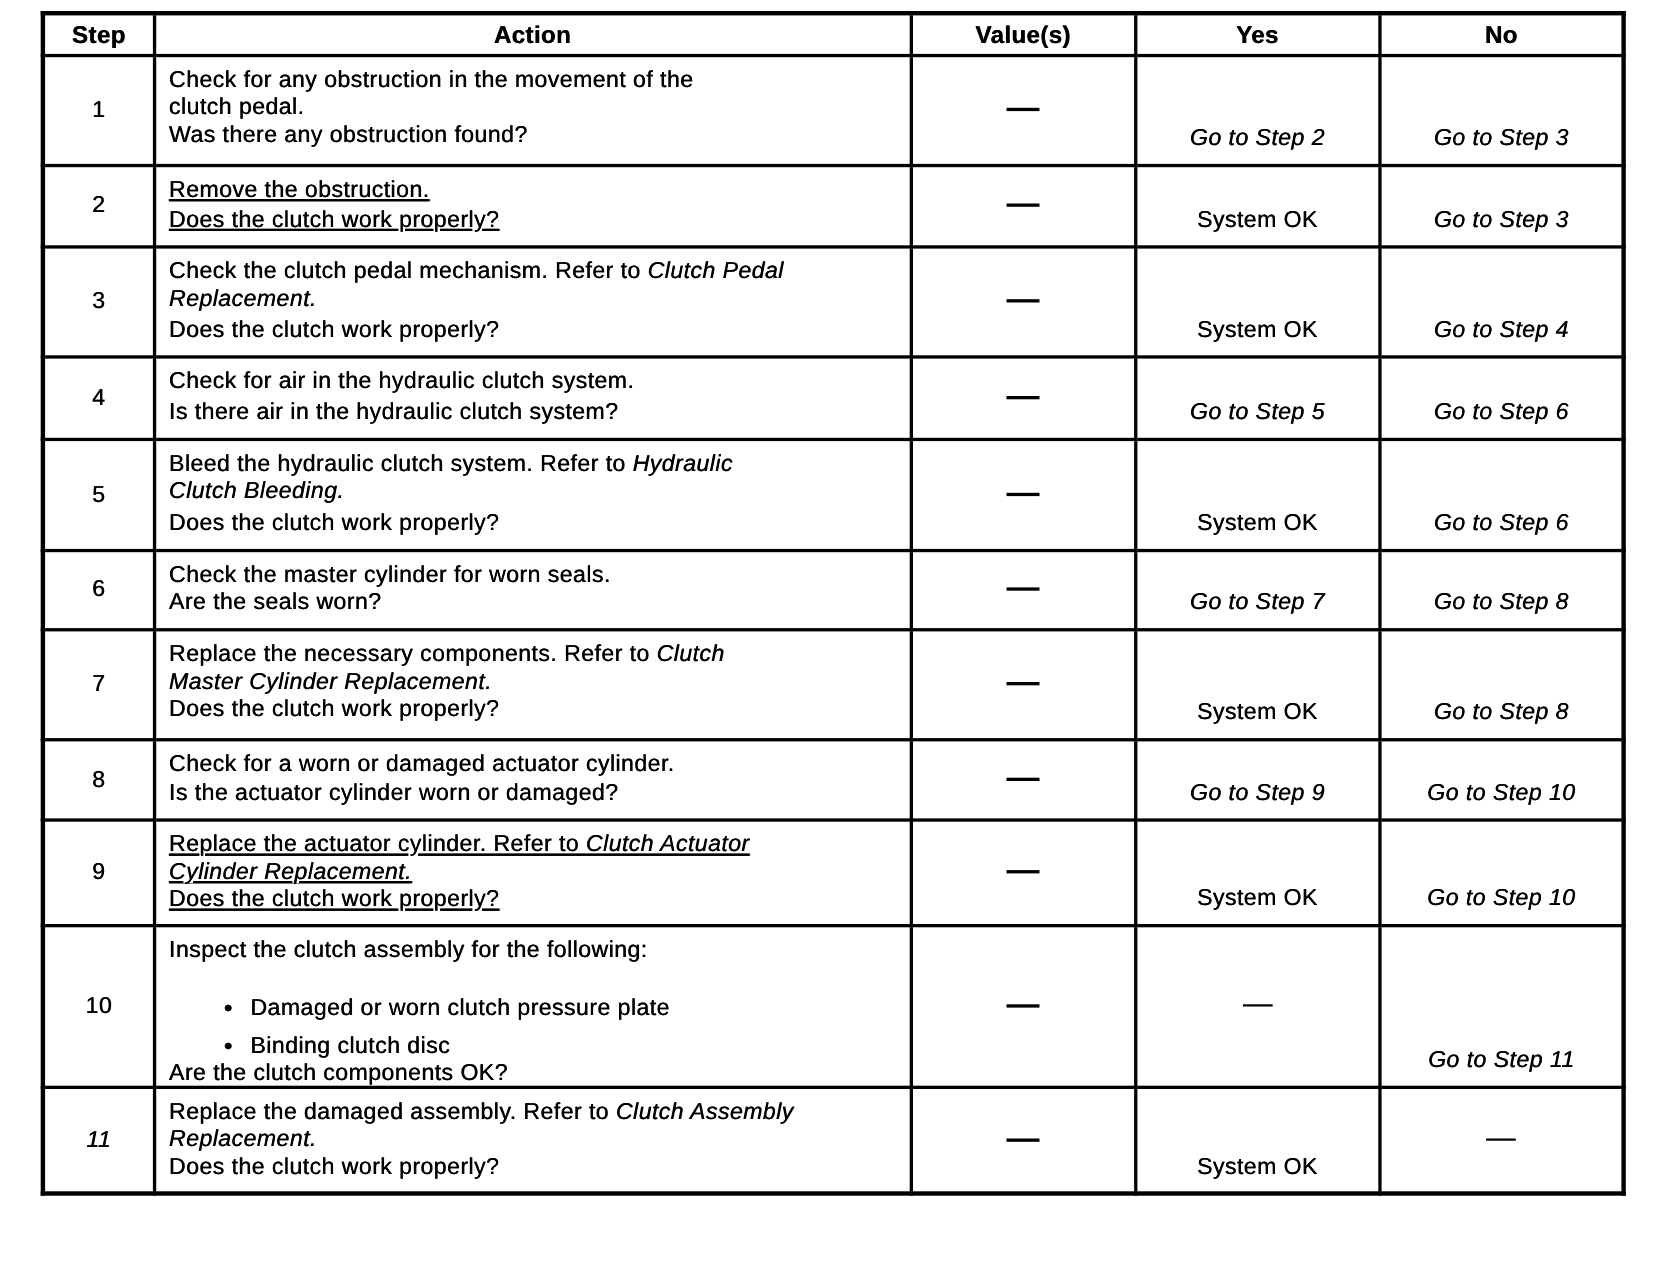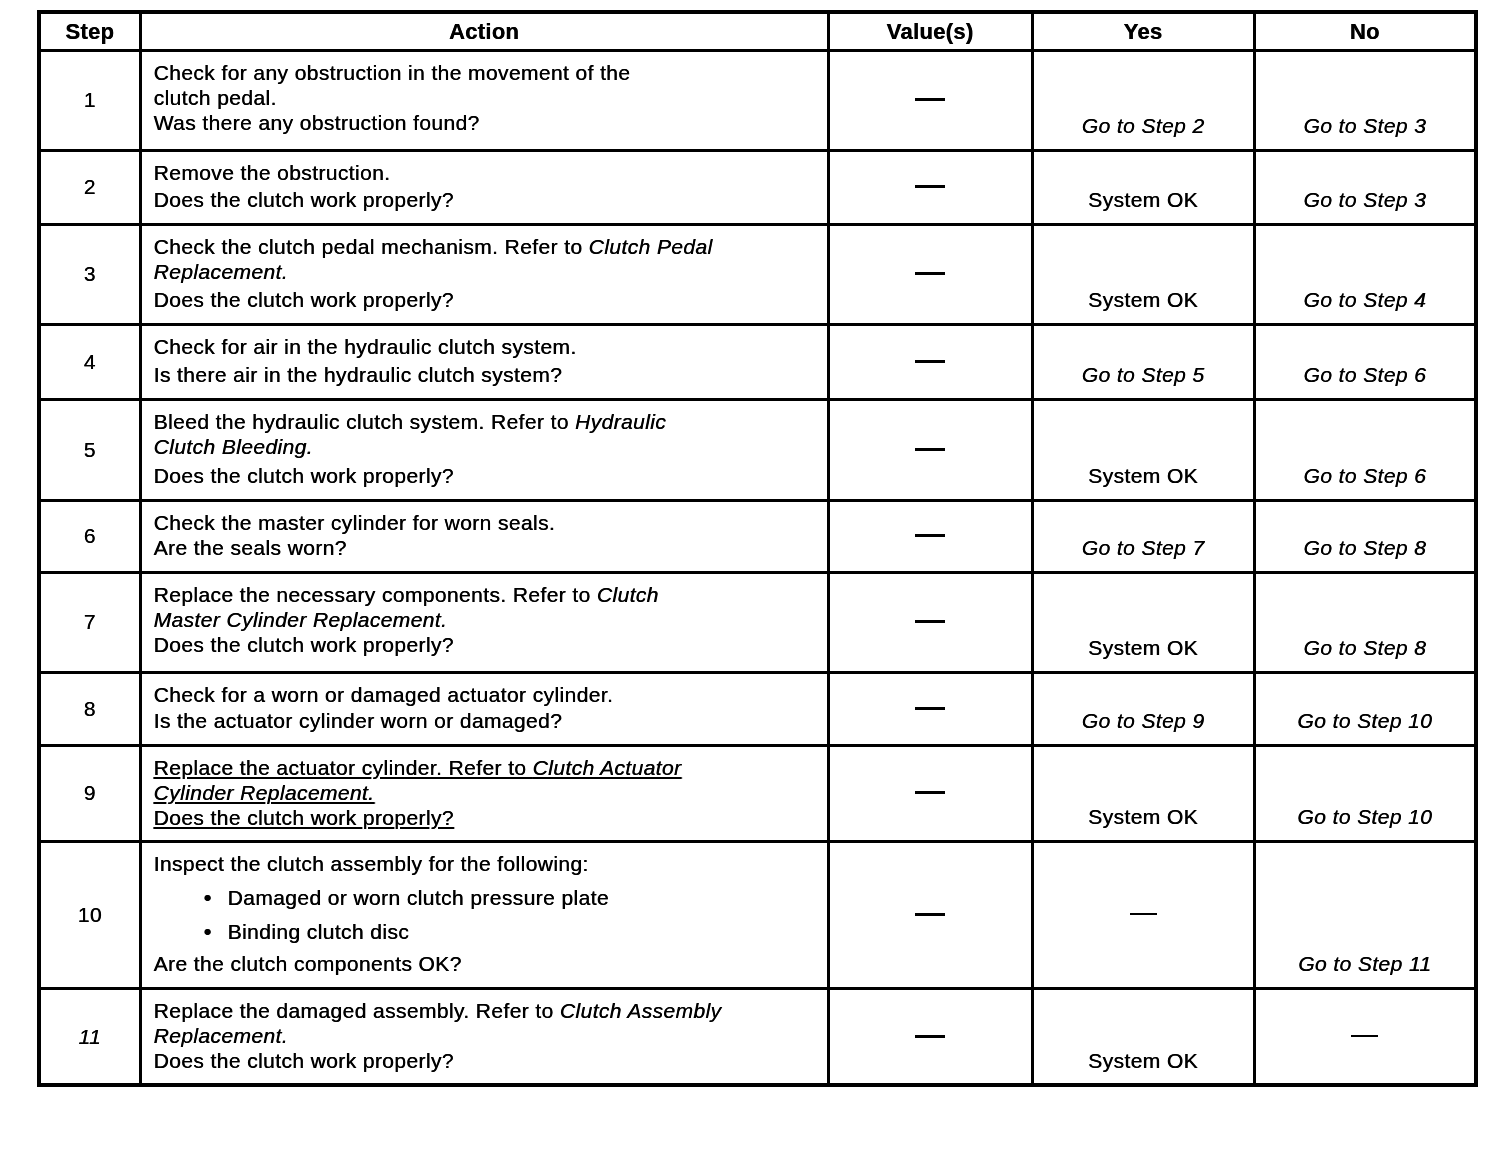--- a/index.html
+++ b/index.html
@@ -22,21 +22,21 @@
   .pad{box-sizing:border-box;}
   .center-both{display:flex;align-items:center;justify-content:center;}
   .action-pad{display:flex;flex-direction:column;padding:8px 12px 10px 12px;}
   .question{margin-top:auto;}
   .ans-bottom{display:flex;flex-direction:column;align-items:center;justify-content:flex-end;padding-bottom:10px;}
   .dash{width:30px;height:3px;background:#000;}
   .dash.thin{width:27px;height:2px;}
   .it{font-style:italic;}
   .line{min-height:25px;}
   ul.bullets{margin:9px 0 0 50px;padding:0;list-style:none;}
-  ul.bullets li{position:relative;padding-left:24px;}
+  ul.bullets li{position:relative;padding-left:24px;margin-top:19px;}
   ul.bullets li + li{margin-top:9px;}
   ul.bullets li::before{content:"\2022";position:absolute;left:0;top:0;font-size:22px;}
   td .pad span, td .pad div{white-space:nowrap;}
   .action-pad .line, .action-pad .question, ul.bullets li{white-space:nowrap;}
 </style>
 </head>
 <body>
 
 <div class="page">
   <table class="diag">
@@ -88,21 +88,21 @@
             </div>
           </td>
         </tr>
         <tr style="height: 74px;">
           <td class="step-cell">
             <div class="pad center-both" style="height: 70px;">
               <span>2</span>
             </div>
           </td>
           <td class="action-cell">
-            <div class="pad action-pad" style="height: 70px;">
+            <div class="pad action-pad" style="height: 70px; text-decoration: underline;">
               <div>
                 <div class="line"><span>Remove the obstruction.</span></div>
               </div>
               <div class="question">Does the clutch work properly?</div>
             </div>
           </td>
           <td class="value-cell">
             <div class="pad center-both" style="height: 70px;">
               <div class="dash"></div>
             </div>

